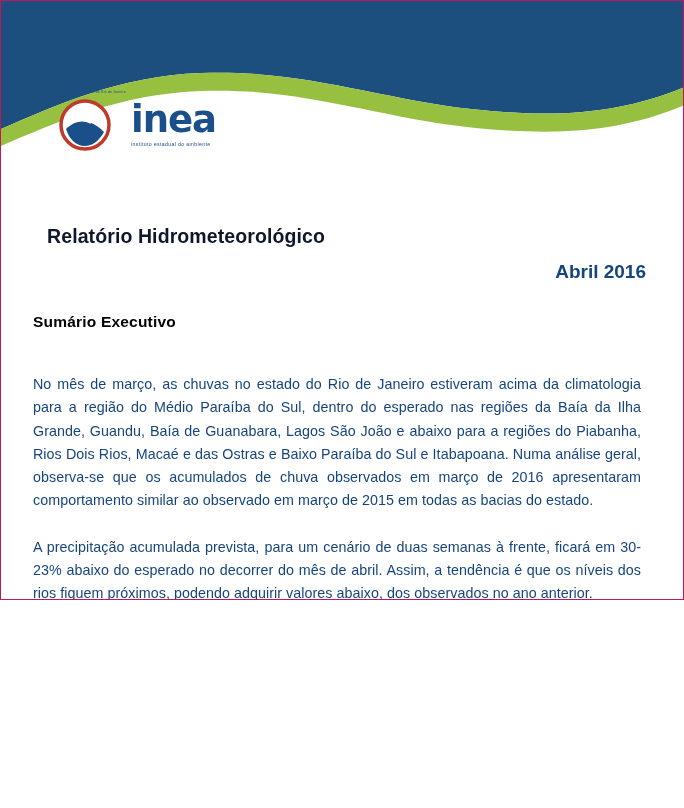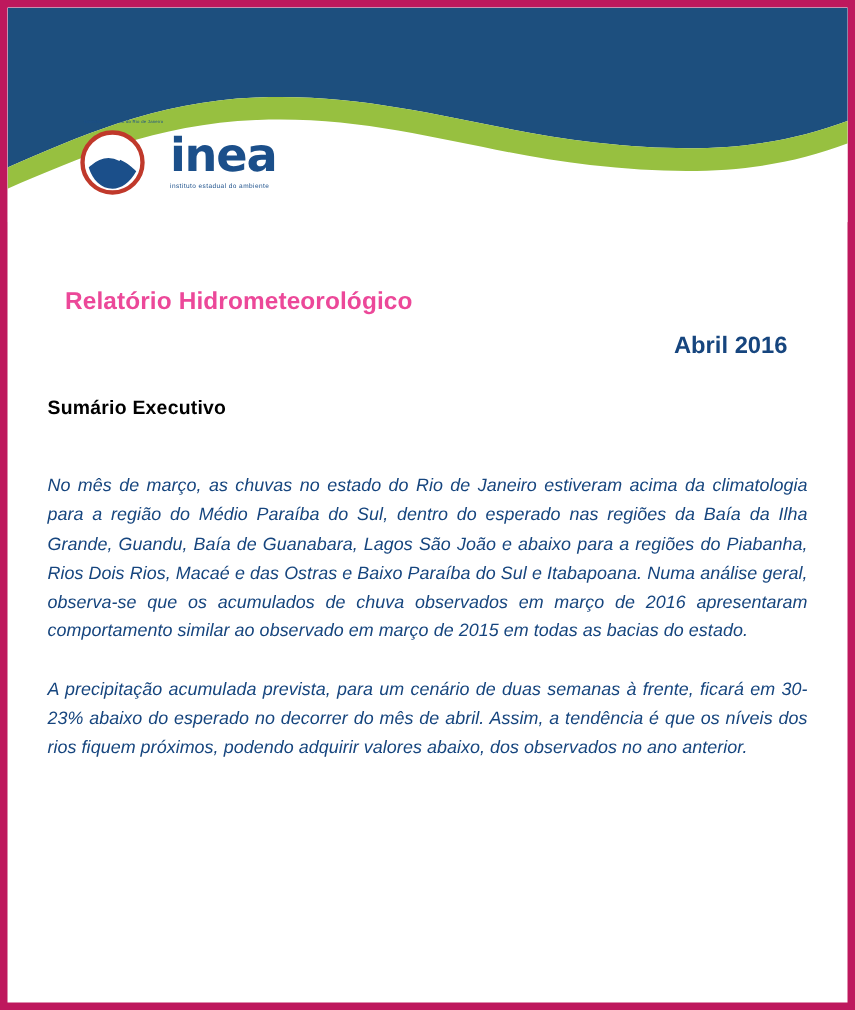--- a/index.html
+++ b/index.html
@@ -9,23 +9,23 @@
   body {
     width: 684px;
     height: 808px;
     background: #ffffff;
     font-family: "Liberation Sans", sans-serif;
     overflow: hidden;
   }
   .page {
     position: relative;
     width: 684px;
-    height: 808px;
+    height: 600px;
     box-sizing: border-box;
-    border: 6px solid #be185d;
+    border: 1px solid #be185d;
     background: #ffffff;
     overflow: hidden;
   }
 
   
   .header {
     position: absolute;
     left: 0;
     top: 0;
     width: 684px;
@@ -90,46 +90,45 @@
     left: 0;
     top: 172px;
     width: 684px;
   }
   .doc-title {
     position: absolute;
     left: 46px;
     top: 52px;
     font-size: 19.5px;
     font-weight: bold;
-    color: #ec4899;
+    color: #0f172a;
     letter-spacing: 0.1px;
   }
   .doc-date {
     position: absolute;
-    right: 60px;
+    right: 39px;
     top: 88px;
     font-size: 19px;
     font-weight: bold;
     color: #16457e;
   }
   .section-title {
     position: absolute;
     left: 32px;
     top: 140px;
     font-size: 15.5px;
     font-weight: bold;
     color: #000000;
     letter-spacing: 0.2px;
   }
   .paragraphs {
     position: absolute;
     left: 32px;
     top: 200px;
     width: 608px;
-    font-style: italic;
   }
   .para {
     font-size: 14.3px;
     line-height: 23.3px;
     color: #16457e;
     text-align: justify;
     margin: 0 0 23px 0;
     letter-spacing: 0.05px;
   }
 </style>

